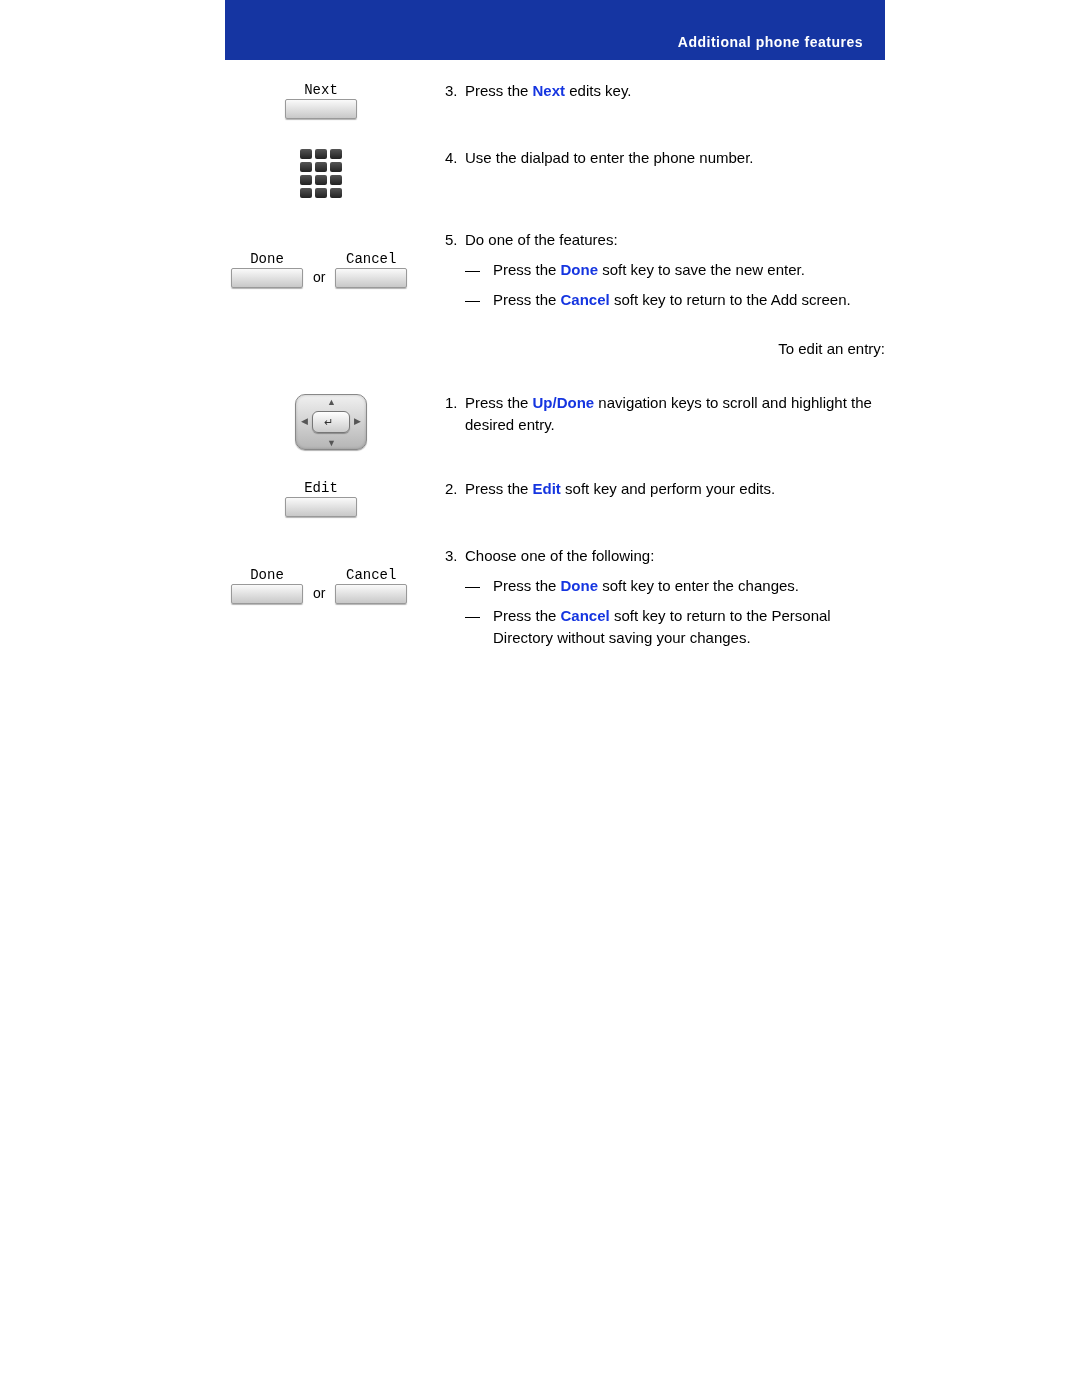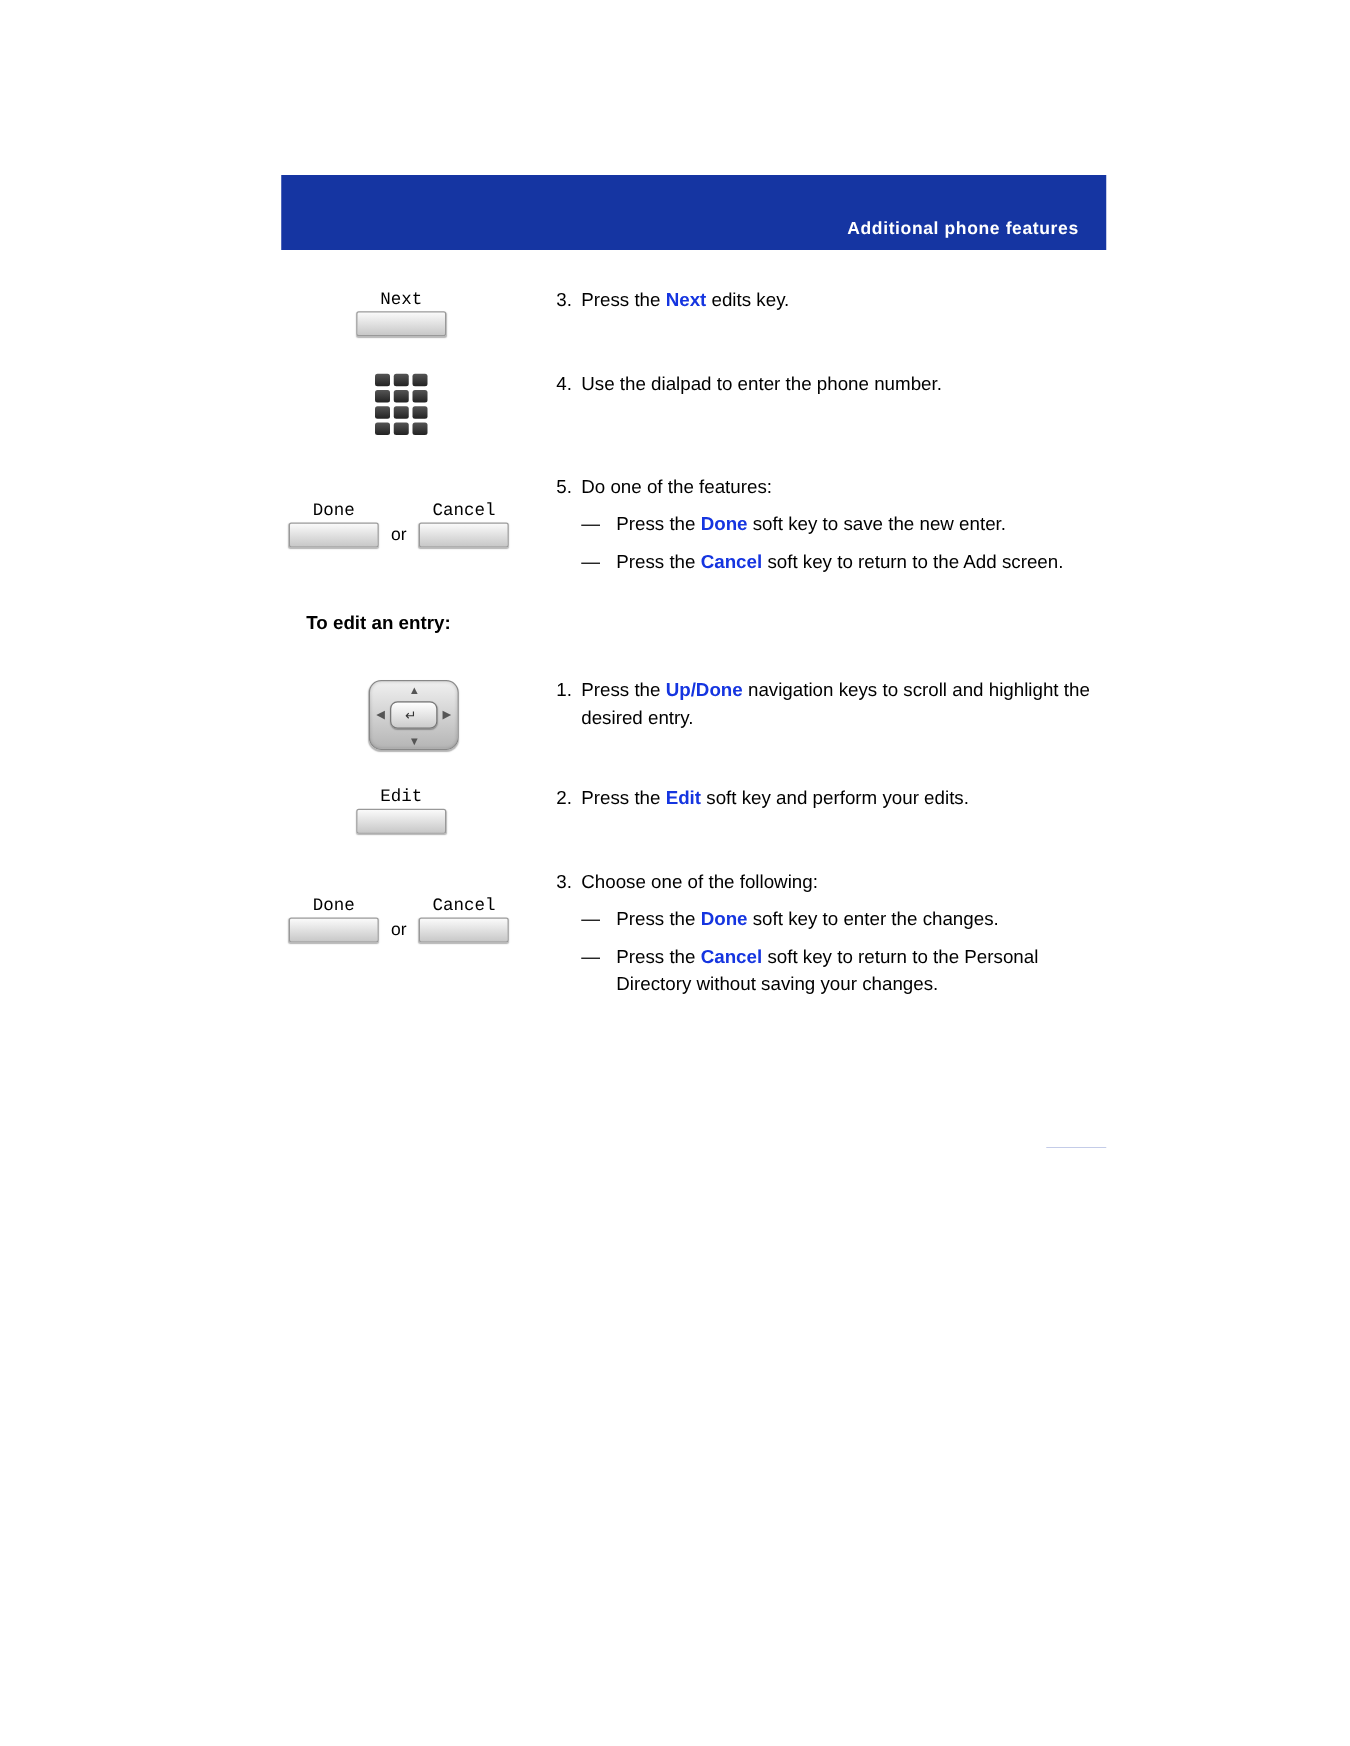--- a/index.html
+++ b/index.html
@@ -10,40 +10,39 @@
     font-size: 15px;
     color: #000;
     width: 1080px;
   }
   .page {
     width: 1080px;
     padding: 0;
     box-sizing: border-box;
   }
   .header-bar {
-    margin-top: 140px;
     width: 660px;
     margin-left: 225px;
     height: 60px;
     background: #1535a2;
     position: relative;
   }
   .header-title {
     position: absolute;
     right: 22px;
     bottom: 10px;
     color: #fff;
     font-weight: bold;
     font-size: 14px;
     letter-spacing: 0.5px;
   }
   .content {
     margin-left: 225px;
     width: 660px;
-    padding-top: 30px;
+    padding-top: 20px;
   }
   .row {
     display: flex;
     margin-bottom: 28px;
   }
   .icon-col {
     width: 220px;
     flex-shrink: 0;
     padding-top: 2px;
     font-size: 14px;
@@ -69,22 +68,23 @@
   .sub-item {
     display: flex;
     margin-top: 8px;
     margin-left: 20px;
   }
   .dash {
     width: 28px;
     flex-shrink: 0;
   }
   .section-heading {
-    font-weight: bold;
+    font-weight: normal;
     margin: 30px 0 35px 20px;
+    text-align: right;
   }
   
   .softkey-wrap {
     display: inline-block;
     text-align: center;
     vertical-align: top;
   }
   .softkey-label {
     font-family: "Courier New", monospace;
     font-size: 14px;

